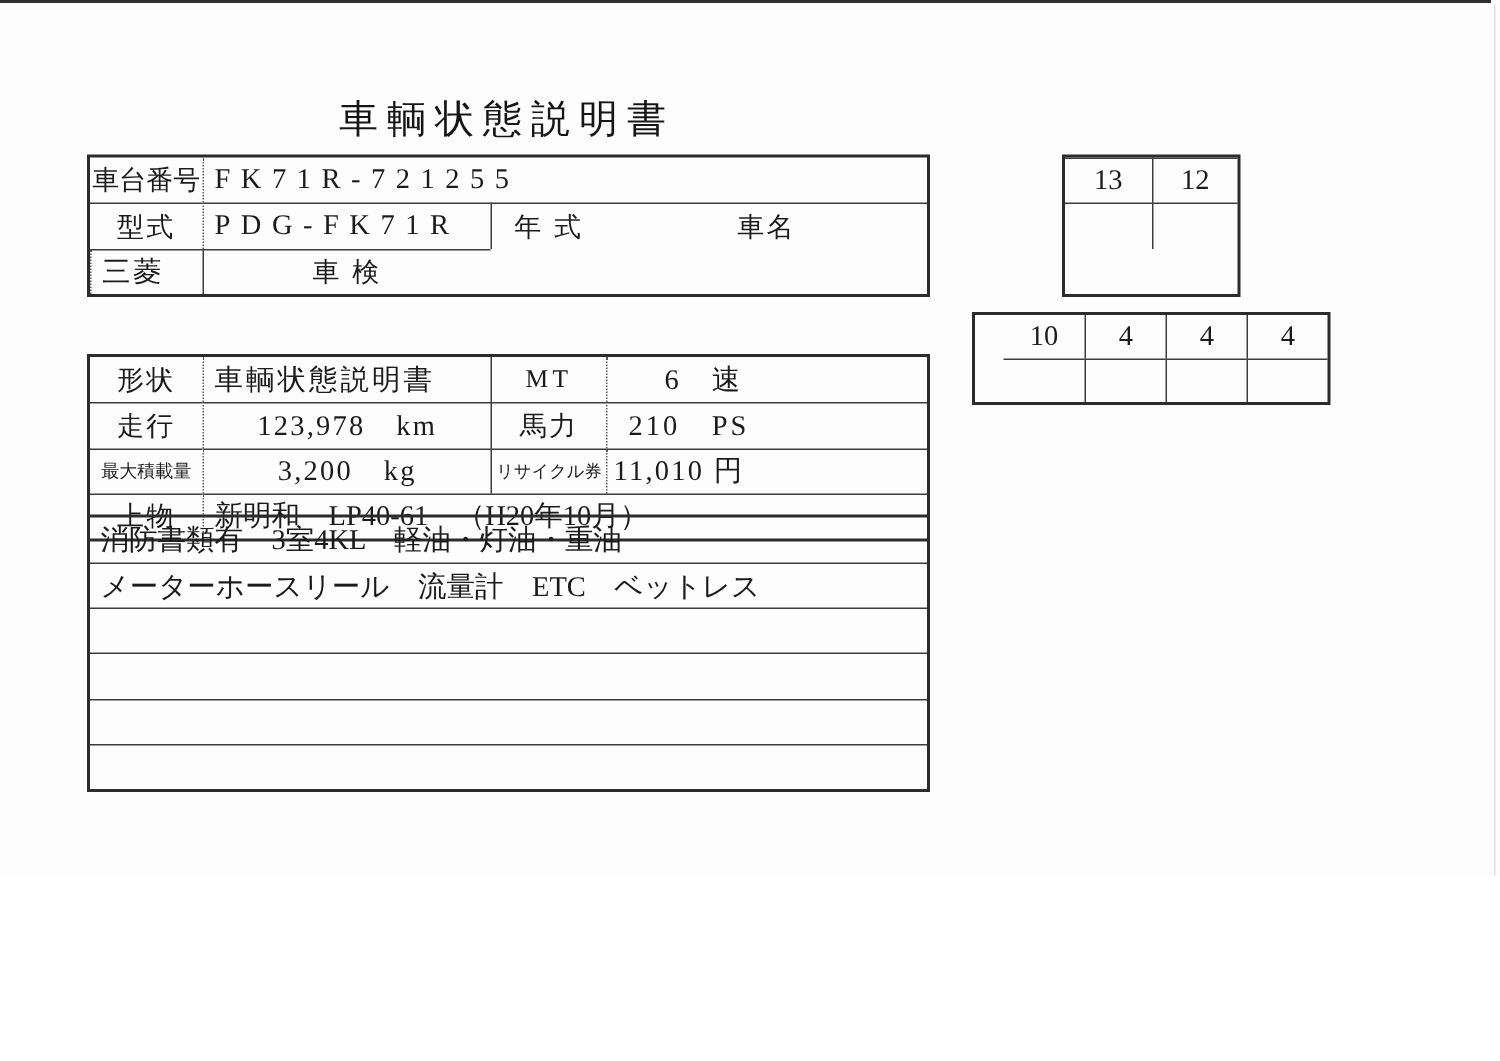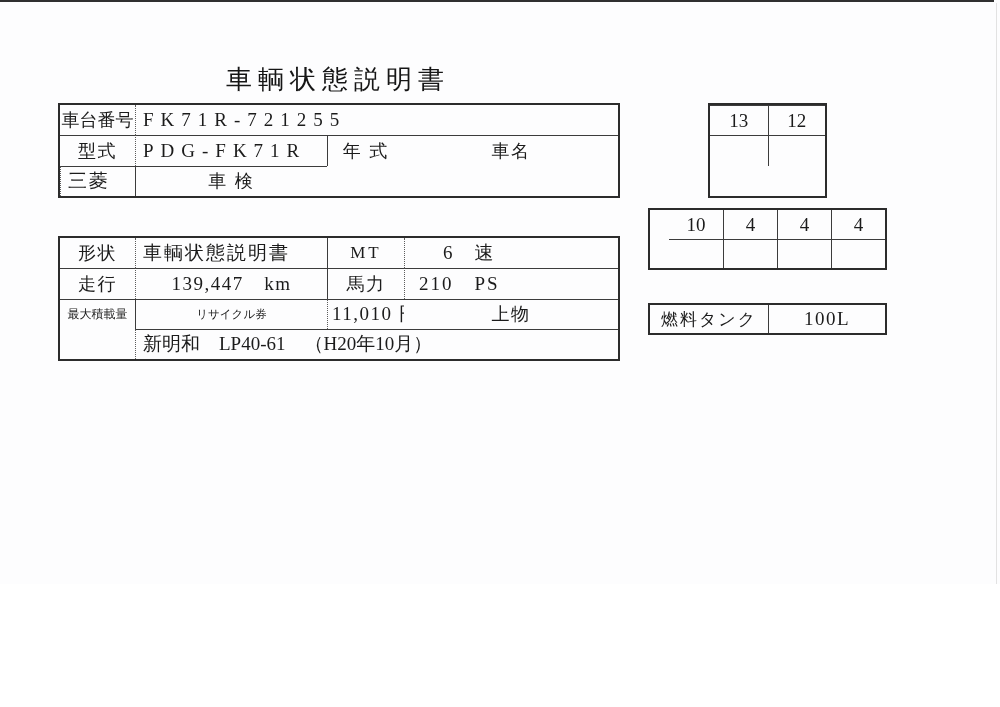--- a/index.html
+++ b/index.html
@@ -66,32 +66,42 @@
 
   <div class="tbl" style="left:58px; top:208px; width:562px; height:125px;
               grid-template-columns:75px 192px 77px 1fr;
               grid-template-rows:repeat(4,1fr);margin-top:28px;">
     <div class="cell ls1">形状</div>
     <div class="cell dl left f19 ls2">車輌状態説明書</div>
     <div class="cell sl f17 ls3">MT</div>
     <div class="cell dl left f19 ls1" style="padding-left:38px;">6　速</div>
 
     <div class="cell bt ls1">走行</div>
-    <div class="cell bt dl f19 ls1">139,447　km</div>
+    <div class="cell bt dl f19 ls1">123,978　km</div>
     <div class="cell bt sl ls1">馬力</div>
     <div class="cell bt dl left f19 ls2" style="padding-left:14px;">210　PS</div>
 
     <div class="cell bt f12">最大積載量</div>
+    <div class="cell bt dl f19 ls1">3,200　kg</div>
     <div class="cell bt sl f11">リサイクル券</div>
     <div class="cell bt dl left f19 ls1" style="padding-left:4px;">11,010 円</div>
 
     <div class="cell bt ls1">上物</div>
     <div class="cell bt dl left f19" style="grid-column:2/5;">新明和　LP40-61　（H20年10月）</div>
   </div>
 
+  <div class="tbl" style="left:58px; top:343px; width:562px; height:185px;
+              grid-template-columns:1fr; grid-template-rows:repeat(6,1fr);">
+    <div class="cell left f19">消防書類有　3室4KL　軽油・灯油・重油</div>
+    <div class="cell left bt f19">メーターホースリール　流量計　ETC　ベットレス</div>
+    <div class="cell left bt f19"></div>
+    <div class="cell left bt f19"></div>
+    <div class="cell left bt f19"></div>
+    <div class="cell left bt f19"></div>
+  </div>
 
   <div class="tbl" style="left:708px; top:103px; width:119px; height:95px;
               grid-template-columns:1fr 1fr; grid-template-rows:repeat(3,1fr);">
     <div class="cell bt f19">13</div>
     <div class="cell bt sl f19">12</div>
     <div class="cell bt"></div>
     <div class="cell bt sl"></div>
   </div>
 
   <div class="tbl" style="left:648px; top:208px; width:239px; height:62px;
@@ -99,19 +109,14 @@
     <div class="cell f19">10</div>
     <div class="cell sl f19">4</div>
     <div class="cell sl f19">4</div>
     <div class="cell sl f19">4</div>
     <div class="cell bt"></div>
     <div class="cell bt sl"></div>
     <div class="cell bt sl"></div>
     <div class="cell bt sl"></div>
   </div>
 
-  <div class="tbl" style="left:648px; top:303px; width:239px; height:32px;
-              grid-template-columns:118px 1fr; grid-template-rows:1fr;">
-    <div class="cell f17 ls2">燃料タンク</div>
-    <div class="cell sl f19 ls1">100L</div>
-  </div>
 
 </div>
 
 </body></html>

